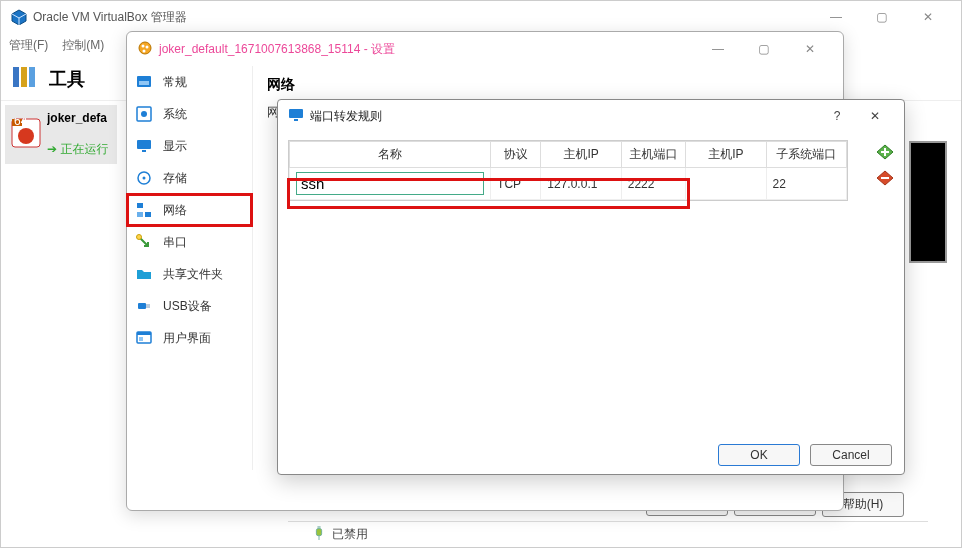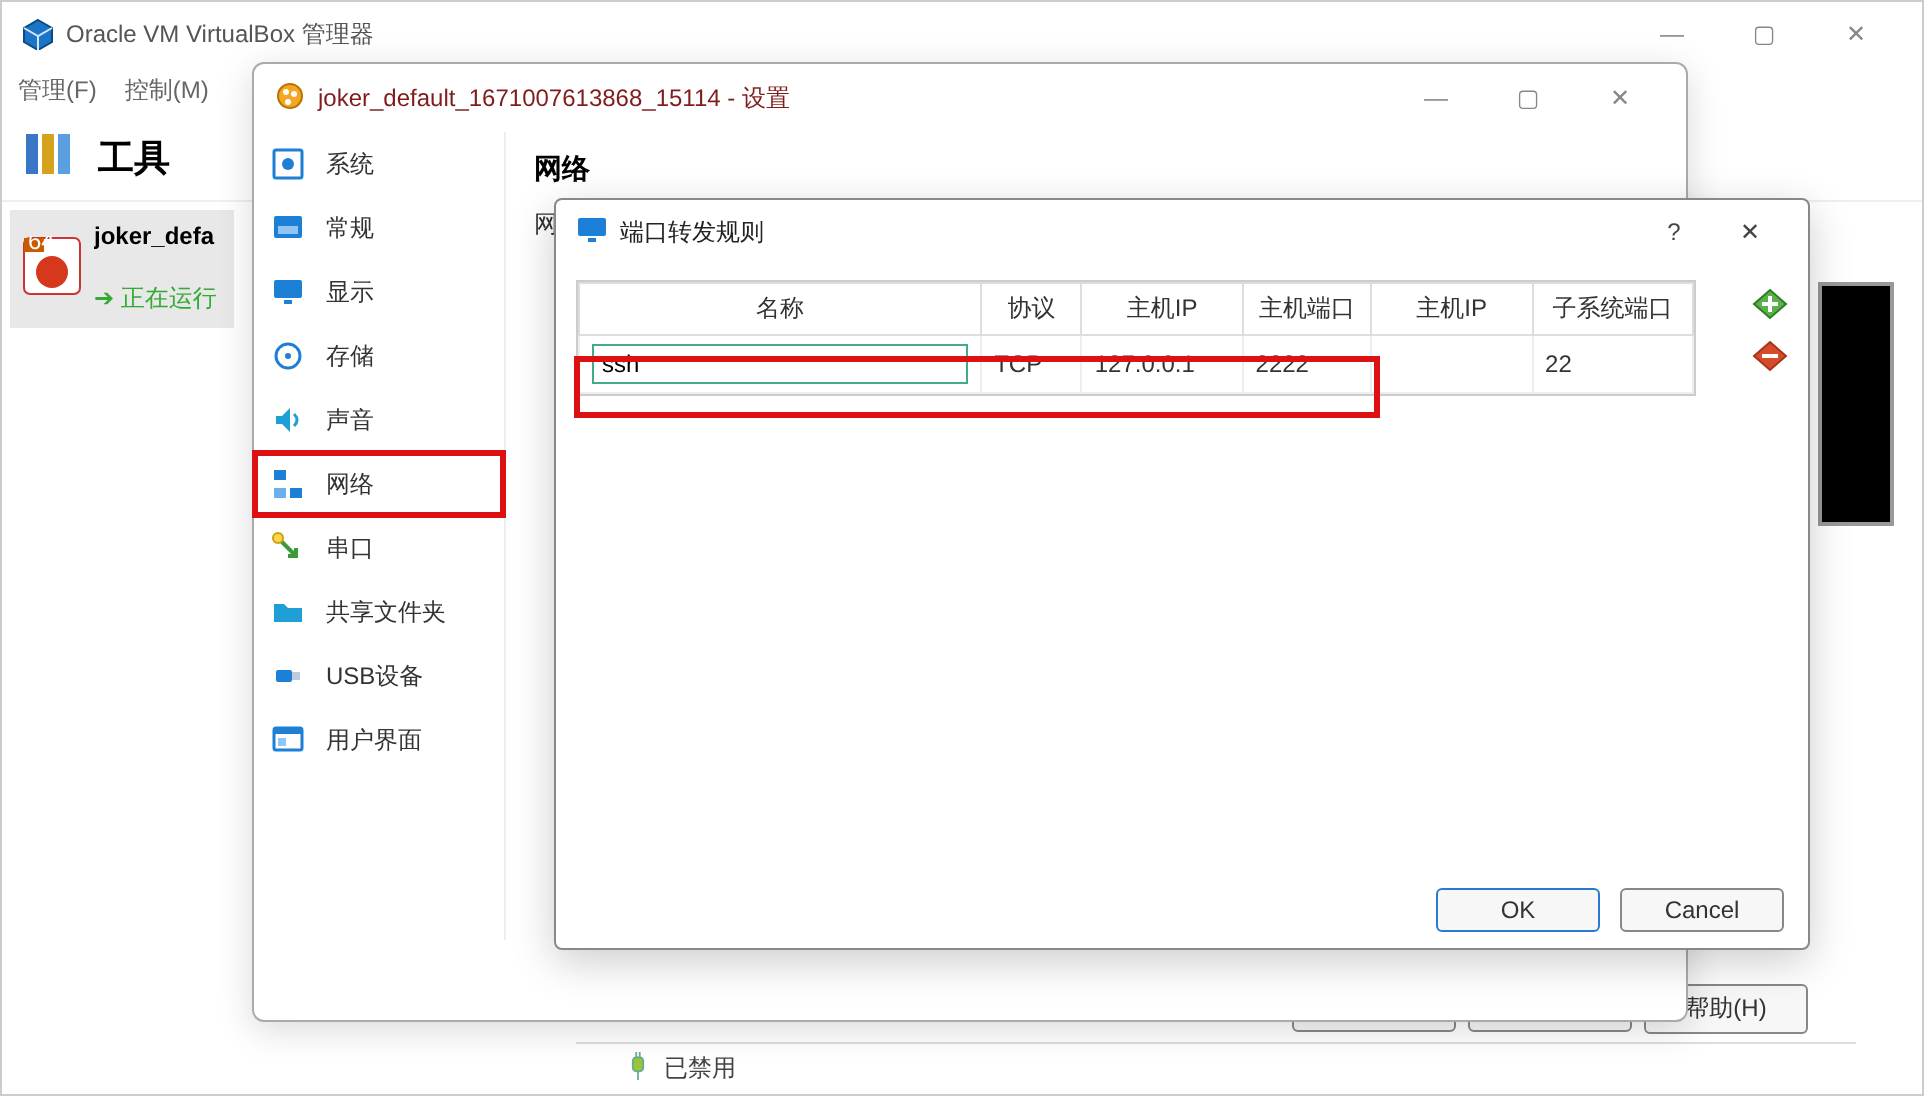--- a/index.html
+++ b/index.html
@@ -25,21 +25,21 @@
 
 .main-right-preview { position: absolute; right: 14px; top: 140px; width: 38px; height: 122px; background: #000; border: 2px solid #999; }
 
 .main-bottom-panel { position: absolute; left: 287px; bottom: 0; width: 640px; }
 .warn-line, .disabled-line { display:flex; align-items:center; gap:6px; padding: 4px 24px; color:#444; }
 .disabled-line { border-top: 1px solid #ddd; }
 
 
 .settings-window { position: absolute; left: 126px; top: 31px; width: 718px; height: 480px; background: #fff; border: 1px solid #aaa; border-radius: 6px; box-shadow: 0 4px 18px rgba(0,0,0,.15); }
 .settings-titlebar { height: 34px; display: flex; align-items: center; padding: 0 10px; }
-.settings-titlebar .title { color: #7f1d1d; flex: 1; margin-left: 6px; }
+.settings-titlebar .title { color: #ec4899; flex: 1; margin-left: 6px; }
 .settings-body { display: flex; height: 404px; }
 .settings-sidebar { width: 126px; border-right: 1px solid #eee; }
 .sb-item { display: flex; align-items: center; gap: 10px; height: 32px; padding: 0 8px; color: #333; }
 .sb-item.selected { outline: 3px solid #d11; outline-offset: -2px; }
 .sb-icon { width: 18px; height: 18px; display:flex; align-items:center; justify-content:center; }
 .settings-content { flex: 1; padding: 10px 14px; }
 .settings-content h2 { font-size: 14px; font-weight: bold; margin-bottom: 10px; }
 .settings-content .cut-label { color: #333; }
 .btn { border: 1px solid #888; background: #f7f7f7; border-radius: 3px; padding: 3px 0; width: 82px; text-align:center; color:#333; }
 .btn.blue { border-color: #2a7ad4; }
@@ -47,21 +47,21 @@
 
 .pf-window { position: absolute; left: 277px; top: 99px; width: 628px; height: 376px; background: #fff; border: 1px solid #888; border-radius: 4px; box-shadow: 0 6px 22px rgba(0,0,0,.2); }
 .pf-titlebar { height: 32px; display: flex; align-items: center; padding: 0 10px; }
 .pf-titlebar .title { flex: 1; margin-left: 6px; color: #222; }
 .pf-titlebar .help, .pf-titlebar .close { width: 38px; height: 28px; display:flex; align-items:center; justify-content:center; color:#444; }
 .pf-body { padding: 8px 10px 44px 10px; position: relative; height: calc(100% - 32px); }
 .pf-table-wrap { border: 1px solid #ccc; width: 560px; }
 .pf-table { border-collapse: collapse; width: 100%; table-layout: fixed; }
 .pf-table th { background:#fff; border: 1px solid #ddd; font-weight: normal; color:#333; padding: 4px 6px; text-align:center; }
 .pf-table td { border: 1px solid #eee; padding: 4px 6px; color:#333; height: 26px; }
-.pf-table td input { width: 100%; border: 1px solid #4a8; padding: 2px 4px; font-size: 12px; }
+.pf-table td input { width: 100%; border: 1px solid #4a8; padding: 2px 4px; font-size: 15px; }
 .pf-row-mark { position:absolute; left:9px; top:46px; width:403px; height:31px; border: 3px solid #d11; pointer-events:none; }
 .pf-side-buttons { position:absolute; right: 8px; top: 10px; display:flex; flex-direction:column; gap:6px; }
 .pf-side-buttons .sbtn { width: 22px; height: 20px; display:flex; align-items:center; justify-content:center; }
 .pf-footer { position:absolute; bottom:8px; right:12px; display:flex; gap:10px; }
 
 .icon-svg { width:16px; height:16px; }
 .icon-svg-sm { width:14px; height:14px; }
 .cube-svg { width:16px; height:16px; }
 
 </style>
@@ -163,61 +163,52 @@
       <span class="ctrl">—</span>
       <span class="ctrl">▢</span>
       <span class="ctrl">✕</span>
     </div>
   </div>
   <div class="settings-body">
     <div class="settings-sidebar">
       <div class="sb-item">
         <span class="sb-icon">
             <svg class="icon-svg" viewBox="0 0 16 16">
+              <rect x="1" y="2" width="14" height="11" rx="1" fill="#1e7fd6"></rect>
+              <rect x="3" y="7" width="10" height="4" fill="#8fc6f5"></rect>
+            </svg>
+          </span>
+        <span>常规</span>
+      </div>
+      <div class="sb-item">
+        <span class="sb-icon">
+            <svg class="icon-svg" viewBox="0 0 16 16">
               <rect x="1" y="1" width="14" height="14" rx="1" fill="none" stroke="#1e7fd6" stroke-width="1.5"></rect>
               <circle cx="8" cy="8" r="3" fill="#1e7fd6"></circle>
             </svg>
           </span>
         <span>系统</span>
       </div>
       <div class="sb-item">
         <span class="sb-icon">
             <svg class="icon-svg" viewBox="0 0 16 16">
-              <rect x="1" y="2" width="14" height="11" rx="1" fill="#1e7fd6"></rect>
-              <rect x="3" y="7" width="10" height="4" fill="#8fc6f5"></rect>
-            </svg>
-          </span>
-        <span>常规</span>
-      </div>
-      <div class="sb-item">
-        <span class="sb-icon">
-            <svg class="icon-svg" viewBox="0 0 16 16">
               <rect x="1" y="2" width="14" height="9" rx="1" fill="#1e7fd6"></rect>
               <rect x="6" y="12" width="4" height="2" fill="#1e7fd6"></rect>
             </svg>
           </span>
         <span>显示</span>
       </div>
       <div class="sb-item">
         <span class="sb-icon">
             <svg class="icon-svg" viewBox="0 0 16 16">
               <circle cx="8" cy="8" r="6" fill="none" stroke="#1e7fd6" stroke-width="1.5"></circle>
               <circle cx="8" cy="8" r="1.5" fill="#1e7fd6"></circle>
             </svg>
           </span>
         <span>存储</span>
-      </div>
-      <div class="sb-item">
-        <span class="sb-icon">
-            <svg class="icon-svg" viewBox="0 0 16 16">
-              <polygon points="2,6 5,6 9,2 9,14 5,10 2,10" fill="#1e9fd6"></polygon>
-              <path d="M11 5 Q14 8 11 11" fill="none" stroke="#1e9fd6" stroke-width="1.5"></path>
-            </svg>
-          </span>
-        <span>声音</span>
       </div>
       <div class="sb-item selected">
         <span class="sb-icon">
             <svg class="icon-svg" viewBox="0 0 16 16">
               <rect x="1" y="1" width="6" height="5" fill="#1e7fd6"></rect>
               <rect x="9" y="10" width="6" height="5" fill="#1e7fd6"></rect>
               <rect x="1" y="10" width="6" height="5" fill="#6ab0ec"></rect>
             </svg>
           </span>
         <span>网络</span>

